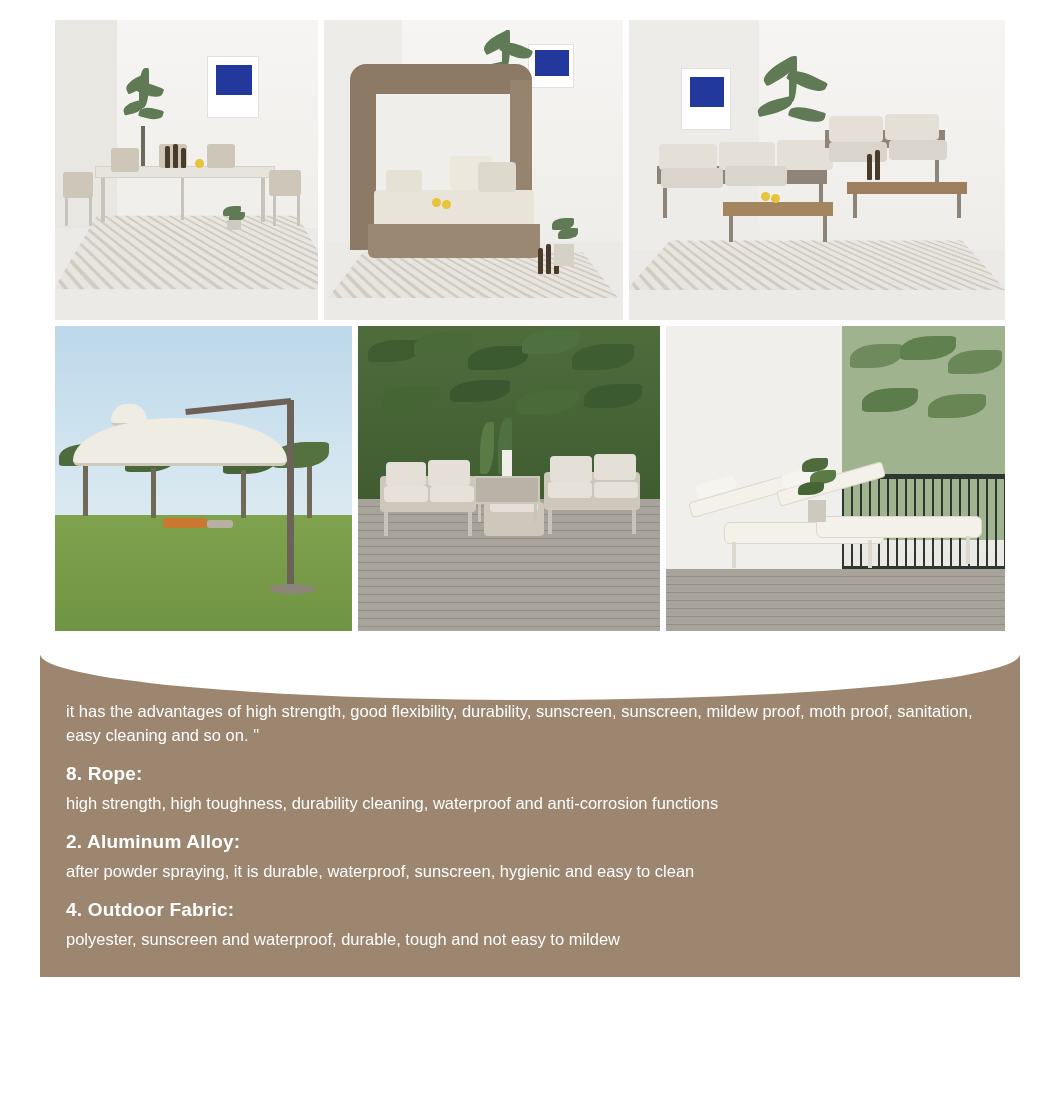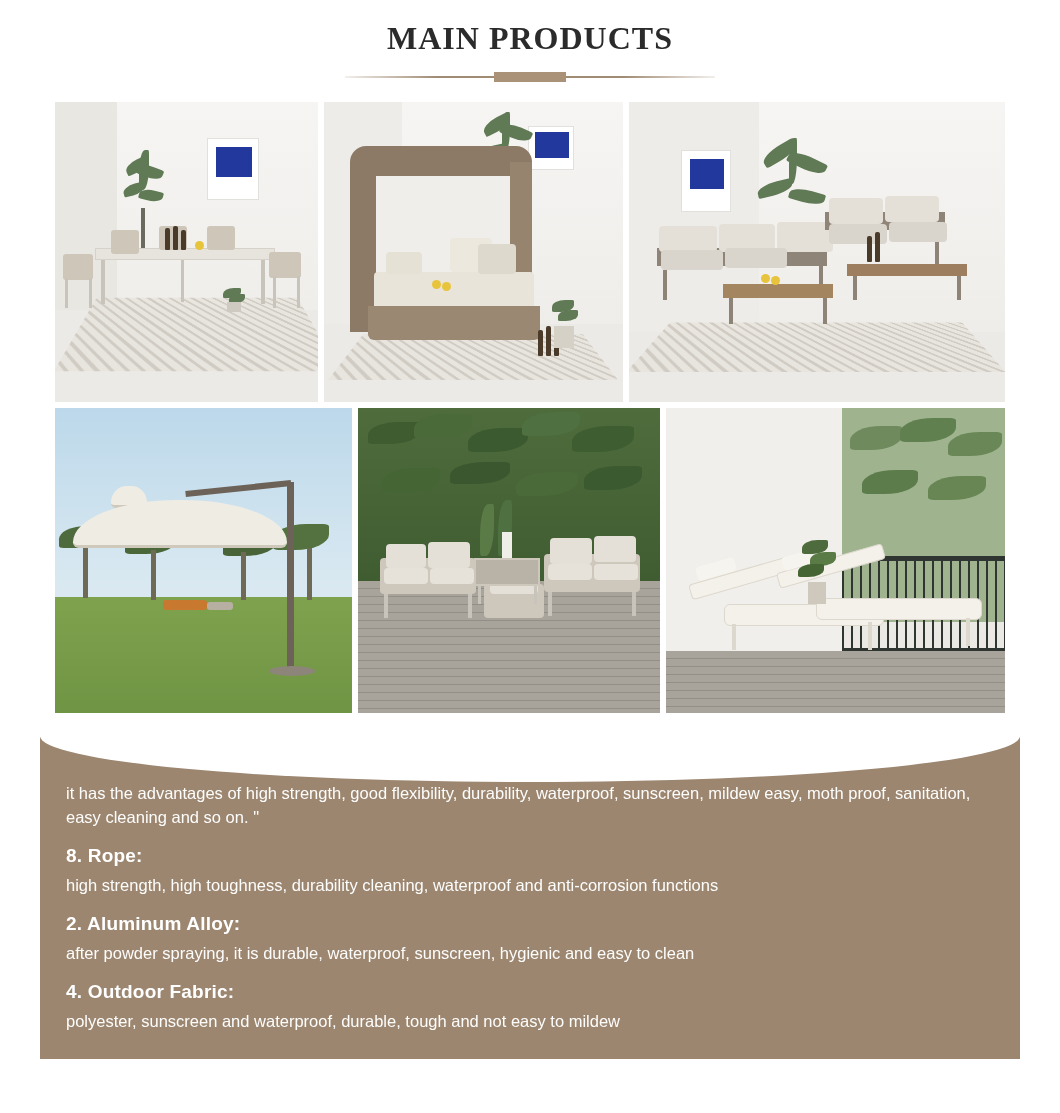--- a/index.html
+++ b/index.html
@@ -190,27 +190,20 @@
     line-height: 24px;
     margin: 0;
     color: #fdfdfc;
   }
 </style>
 </head>
 <body>
 
 <div class="page">
 
-  <div class="header">
-    <h1 class="main-title">MAIN PRODUCTS</h1>
-    <div class="divider">
-      <div class="line"></div>
-      <div class="block"></div>
-    </div>
-  </div>
 
   <div class="grid">
 
     <div class="row row1">
 
       <div class="cell c1">
         <div class="scene bg-room">
           <div class="wall-panel" style="left:0;top:0;width:62px;height:210px;background:#e9e7e2;"></div>
           <div class="floor" style="height:92px;"></div>
           <div class="art-frame" style="left:152px;top:36px;width:52px;height:62px;">
@@ -443,21 +436,21 @@
         </div>
       </div>
     </div>
   </div>
 
   <div class="features">
     <div class="curve"></div>
     <div class="feature-list">
 
       <div class="feature">
-        <p class="feature-text">it has the advantages of high strength, good flexibility, durability, waterproof, sunscreen, mildew easy, moth proof, sanitation, easy cleaning and so on. "</p>
+        <p class="feature-text">it has the advantages of high strength, good flexibility, durability, sunscreen, sunscreen, mildew proof, moth proof, sanitation, easy cleaning and so on. "</p>
       </div>
 
       <div class="feature">
         <p class="feature-title">8. Rope:</p>
         <p class="feature-text">high strength, high toughness, durability cleaning, waterproof and anti-corrosion functions</p>
       </div>
 
       <div class="feature">
         <p class="feature-title">2. Aluminum Alloy:</p>
         <p class="feature-text">after powder spraying, it is durable, waterproof, sunscreen, hygienic and easy to clean</p>

